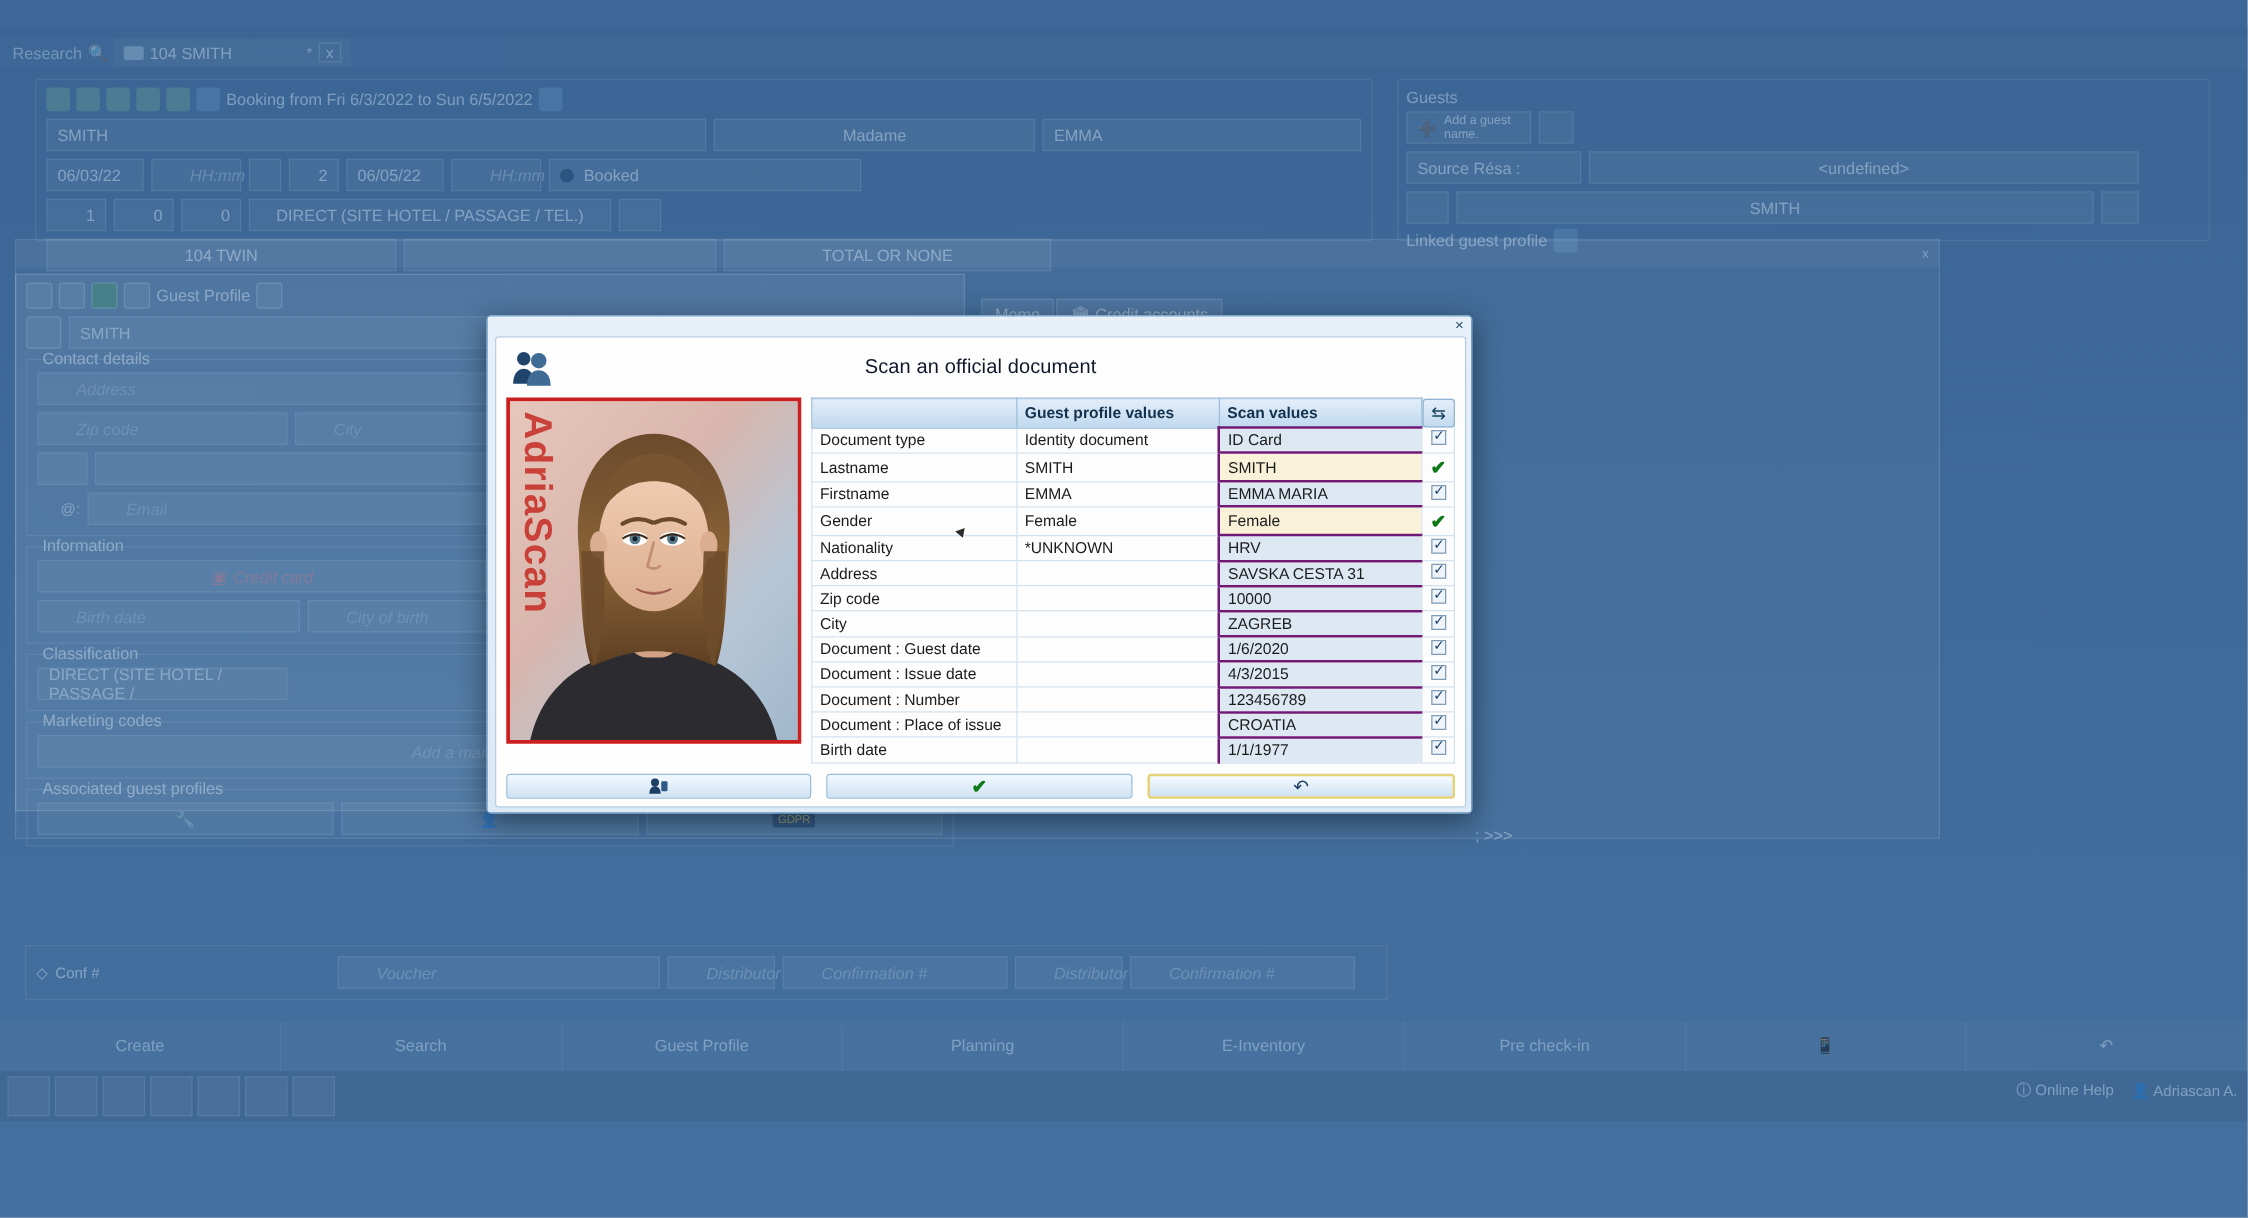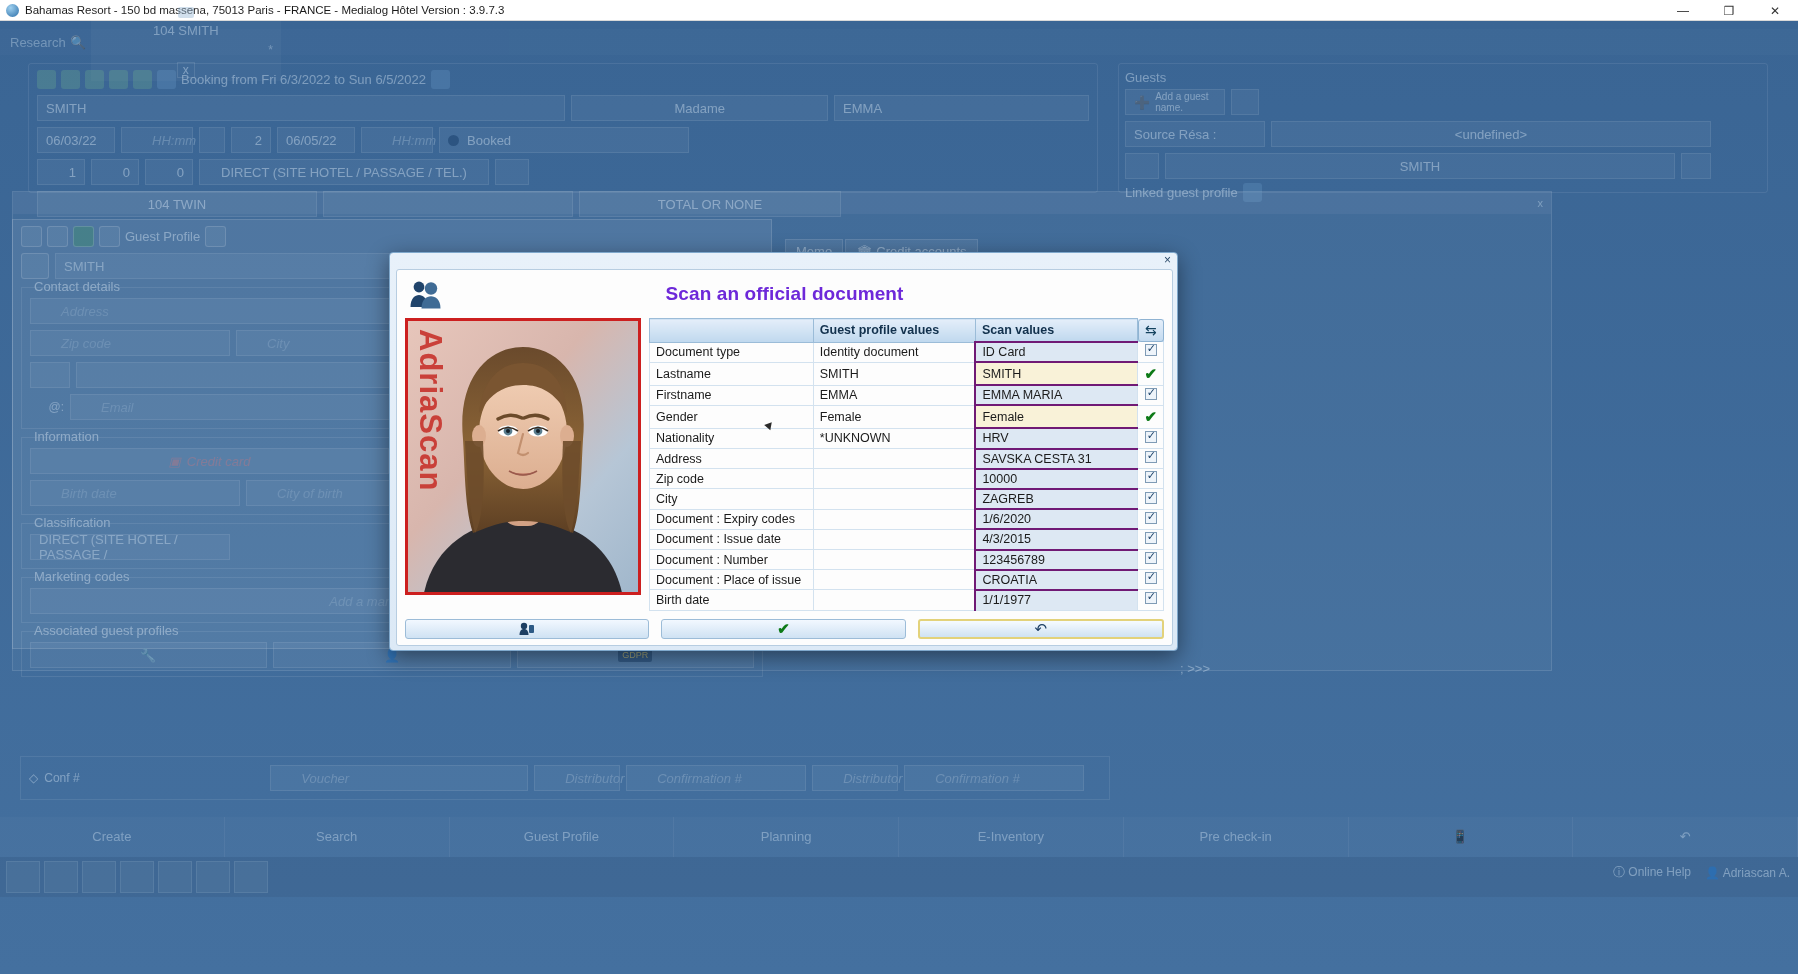--- a/index.html
+++ b/index.html
@@ -24,21 +24,21 @@
   
   .app{ position:absolute; left:0; top:21px; width:1798px; height:953px;
      background:linear-gradient(#3a6594,#44709f);
      color:#cfe0f0; font-size:12px; }
   .dim{ opacity:.45; }
 
   .tabstrip{ position:absolute; left:0; top:8px; width:1798px; height:26px;
      background:rgba(255,255,255,.04); display:flex; align-items:center; gap:4px; padding-left:10px;}
   .research{ font-size:13px; color:#b9cfe4; display:flex;align-items:center;gap:5px;}
   .tabchip{ display:flex;align-items:center;gap:5px; background:rgba(255,255,255,.07);
-     padding:3px 8px; font-size:13px; color:#d6e6f5; min-width:190px;flex-direction:column;}
+     padding:3px 8px; font-size:13px; color:#d6e6f5; min-width:190px;}
   .bed-ic{width:16px;height:11px;background:#9dbcd8;border-radius:2px;display:inline-block;}
   .chip-x{ margin-left:auto; font-size:12px; opacity:.8;}
   .chip-close{ border:1px solid rgba(255,255,255,.25); padding:0 5px; font-size:12px;}
 
   
   .bookbar{ position:absolute; left:28px; top:42px; width:1070px; height:130px;
      border:1px solid rgba(255,255,255,.18); border-radius:3px; }
   .bookhead{ display:flex; align-items:center; gap:5px; padding:6px 8px; font-size:13px;}
   .sq{ width:19px;height:19px;border-radius:3px;background:rgba(120,190,140,.55);
        display:inline-block;}
@@ -91,21 +91,21 @@
      background:linear-gradient(#e8f1fa,#dce9f6);
      border:1px solid #7fa8cc; border-radius:4px;
      box-shadow:0 6px 22px rgba(0,0,0,.45); }
   .modal-bar{ height:16px; position:relative; }
   .modal-close{ position:absolute; right:6px; top:0px; font-size:12px; color:#2b4a69;
      cursor:pointer; line-height:14px;}
   .modal-inner{ position:absolute; left:6px; top:16px; width:777px; height:377px;
      background:#fdfdfd; border:1px solid #b7cde1; border-radius:3px;}
   .modal-title{ height:48px; display:flex; align-items:center; justify-content:center;
      position:relative; }
-  .modal-title h1{ font-size:19px; color:#6d28d9; font-weight:bold; letter-spacing:.1px;}
+  .modal-title h1{ font-size:16px; color:#0f172a; font-weight:normal; letter-spacing:.1px;}
   .modal-logo{ position:absolute; left:12px; top:9px; width:34px; height:30px;}
 
   .modal-body{ display:flex; padding:0 8px; gap:8px; }
 
   .photo{ width:236px; height:277px; border:3px solid #cc1f1f;
      position:relative; overflow:hidden; flex:none;
      background:linear-gradient(150deg,#e8c8bd 0%,#dfb9ae 25%,#cdb7c4 55%,#b9c8d8 80%,#a8bccf 100%);}
   .watermark{ position:absolute; left:4px; top:8px; font-size:31px; color:#c8362f;
      font-weight:bold; writing-mode:vertical-rl; letter-spacing:1px; opacity:.92; z-index:3;}
   .face{ position:absolute; left:50%; transform:translateX(-50%); }
@@ -137,29 +137,20 @@
 
   .cursor{ position:absolute; left:766px; top:421px; width:0;height:0;
      border-left:7px solid #2a2a2a; border-top:4px solid transparent;
      border-bottom:4px solid transparent; transform:rotate(-50deg); z-index:50;}
 </style>
 </head>
 <body>
 
 <div id="root">
 
-  <div class="titlebar">
-    <span class="tb-icon"></span>
-    <span class="tb-text">Bahamas Resort - 150 bd massena, 75013 Paris - FRANCE - Medialog Hôtel Version : 3.9.7.3</span>
-    <div class="tb-buttons">
-      <div class="tb-btn">—</div>
-      <div class="tb-btn">❐</div>
-      <div class="tb-btn close">✕</div>
-    </div>
-  </div>
 
   <div class="app">
 
     <div class="tabstrip dim">
       <span class="research">
         <span>Research</span>
         <span>🔍</span>
       </span>
       <span class="tabchip">
         <span class="bed-ic"></span>
@@ -501,21 +492,21 @@
                 <td class="scanv">10000</td>
                 <td class="chk"><span class="cbox"></span></td>
               </tr>
               <tr>
                 <td class="lbl">City</td>
                 <td class="gpv"></td>
                 <td class="scanv">ZAGREB</td>
                 <td class="chk"><span class="cbox"></span></td>
               </tr>
               <tr>
-                <td class="lbl">Document : Expiry codes</td>
+                <td class="lbl">Document : Guest date</td>
                 <td class="gpv"></td>
                 <td class="scanv">1/6/2020</td>
                 <td class="chk"><span class="cbox"></span></td>
               </tr>
               <tr>
                 <td class="lbl">Document : Issue date</td>
                 <td class="gpv"></td>
                 <td class="scanv">4/3/2015</td>
                 <td class="chk"><span class="cbox"></span></td>
               </tr>

